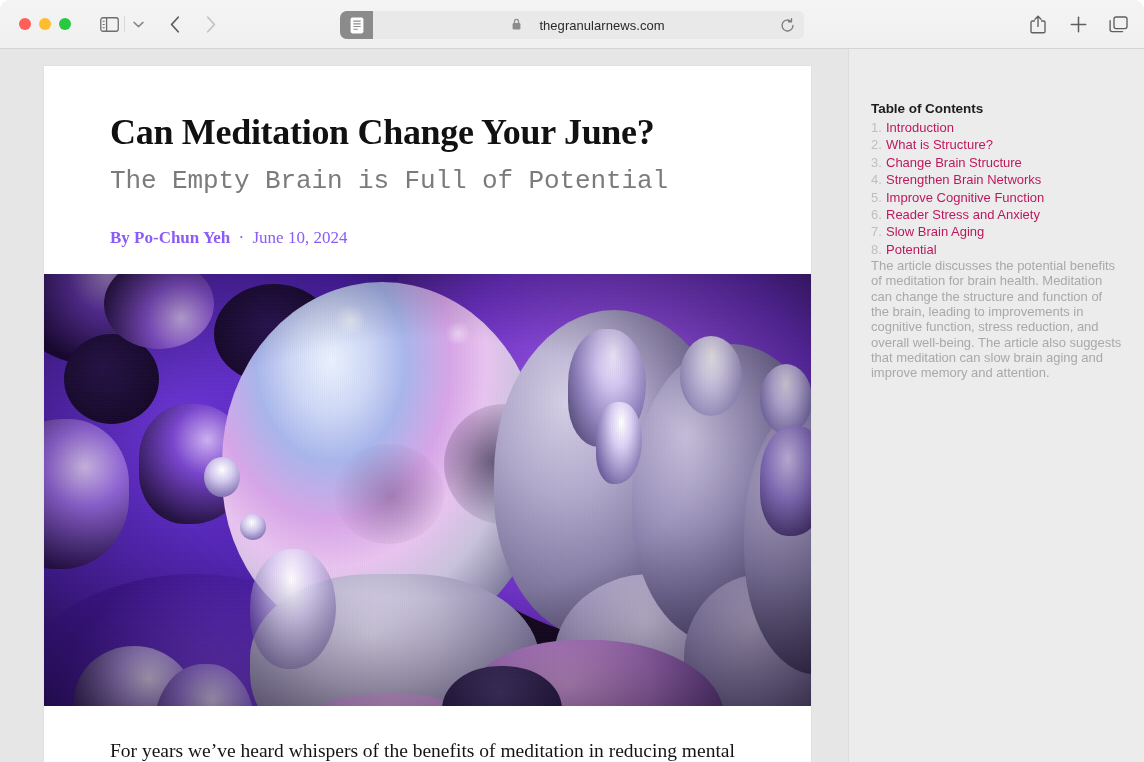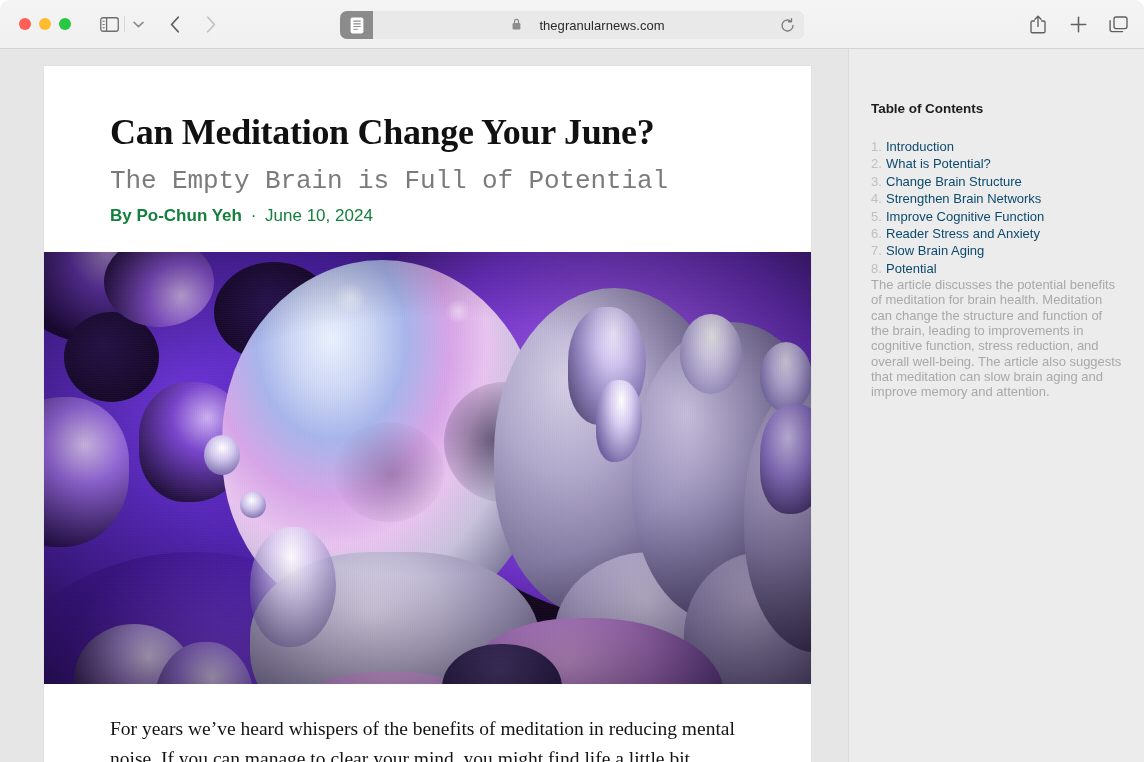--- a/index.html
+++ b/index.html
@@ -175,25 +175,25 @@
   }
   #article-subtitle {
     font-family: Liberation Mono, monospace;
     font-size: 26px;
     font-weight: 400;
     color: #7b7b7b;
     margin-top: 14px;
     letter-spacing: -0.1px;
   }
   #article-byline {
-    font-family: Liberation Sans, sans-serif;
+    font-family: Liberation Serif, serif;
     font-size: 17px;
     font-weight: 700;
-    color: #15803d;
-    margin-top: 10px;
+    color: #8b5cf6;
+    margin-top: 32px;
   }
   #article-byline .sep { font-weight: 400; padding: 0 4px; }
   #article-byline .date { font-weight: 400; }
 
   
   #hero {
     position: relative;
     width: 767px;
     height: 432px;
     overflow: hidden;
@@ -252,37 +252,37 @@
     color: #161616;
     letter-spacing: -0.25px;
   }
   #reader-layout-btn { width: 22px; height: 20px; color: #7f7f7f; }
 
   .section-heading {
     font-size: 13.5px;
     font-weight: 700;
     color: #1d1d1d;
     margin-top: 30px;
-    margin-bottom: 22px;
+    margin-bottom: 3px;
     letter-spacing: -0.05px;
   }
   #toc-list { list-style: none; }
   .toc-item {
     display: flex;
     font-size: 13px;
     line-height: 15.2px;
     color: #a9a9a9;
     padding: 1.1px 0;
   }
   .toc-num {
     width: 15px;
     flex: 0 0 15px;
     color: #bfbfbf;
   }
-  .toc-label { color: #0c4a6e; }
+  .toc-label { color: #be185d; }
 
   #summary-heading { margin-top: 28px; margin-bottom: 7px; }
   #summary-text {
     font-size: 13px;
     line-height: 15.3px;
     color: #a9a9a9;
     letter-spacing: -0.02px;
   }
 </style>
 </head>
@@ -509,21 +509,21 @@
 
 
       <div class="section-heading">Table of Contents</div>
       <ul id="toc-list">
         <li class="toc-item">
           <span class="toc-num">1.</span>
           <span class="toc-label">Introduction</span>
         </li>
         <li class="toc-item">
           <span class="toc-num">2.</span>
-          <span class="toc-label">What is Potential?</span>
+          <span class="toc-label">What is Structure?</span>
         </li>
         <li class="toc-item">
           <span class="toc-num">3.</span>
           <span class="toc-label">Change Brain Structure</span>
         </li>
         <li class="toc-item">
           <span class="toc-num">4.</span>
           <span class="toc-label">Strengthen Brain Networks</span>
         </li>
         <li class="toc-item">

